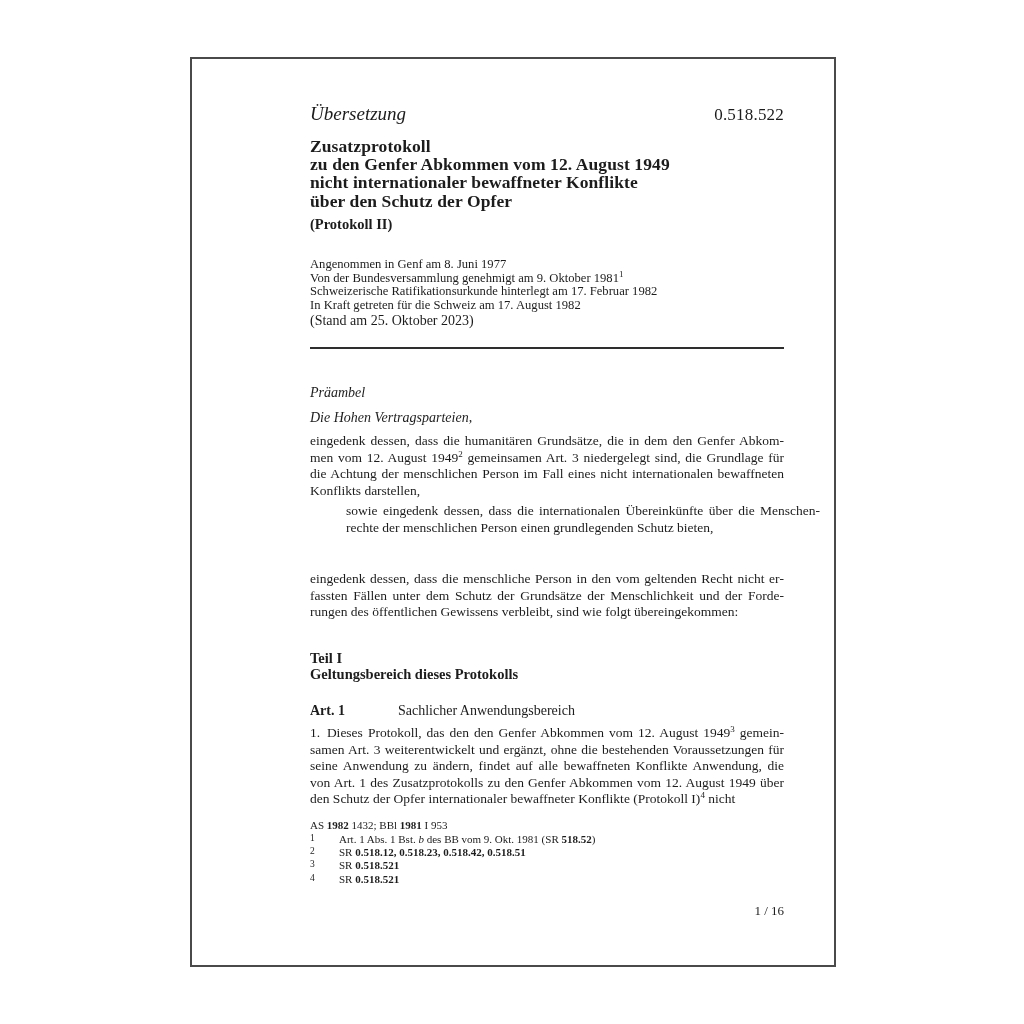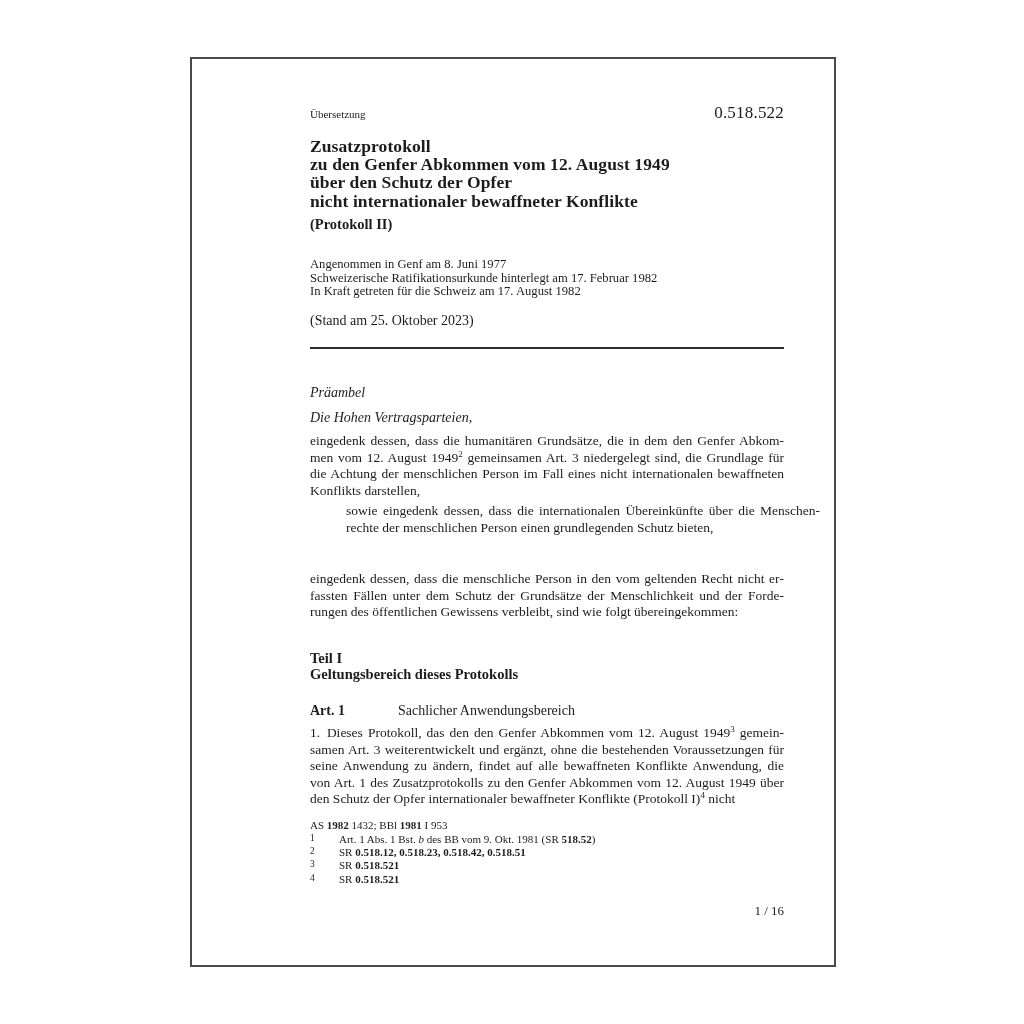--- a/index.html
+++ b/index.html
@@ -21,21 +21,21 @@
     position: absolute;
     left: 118px; top: 0;
     width: 474px; height: 100%;
   }
   .abs { position: absolute; left: 0; width: 100%; }
 
   .header-row {
     top: 44px;
     display: flex; justify-content: space-between; align-items: baseline;
   }
-  .translation-label { font-size: 11px; }
+  .translation-label { font-style: italic; font-size: 19px; }
   .doc-number { font-weight: normal; font-size: 17px; letter-spacing: 0.2px; }
 
   .title {
     top: 78px;
     font-weight: bold; font-size: 17.5px; line-height: 18.2px;
     letter-spacing: 0.1px;
     font-family: Liberation Serif, serif;
   }
   .subtitle { top: 157px; font-weight: bold; font-size: 14.5px; }
 
@@ -84,28 +84,29 @@
   <div class="content">
 
     <div class="abs header-row">
       <span class="translation-label">Übersetzung</span>
       <span class="doc-number">0.518.522</span>
     </div>
 
     <div class="abs title">
       <div>Zusatzprotokoll</div>
       <div>zu den Genfer Abkommen vom 12. August 1949</div>
+      <div>nicht internationaler bewaffneter Konflikte</div>
       <div>über den Schutz der Opfer</div>
-      <div>nicht internationaler bewaffneter Konflikte</div>
     </div>
 
     <div class="abs subtitle">(Protokoll II)</div>
 
     <div class="abs dates">
       <div>Angenommen in Genf am 8. Juni 1977</div>
+      <div><span>Von der Bundesversammlung genehmigt am 9. Oktober 1981</span><sup>1</sup></div>
       <div>Schweizerische Ratifikationsurkunde hinterlegt am 17. Februar 1982</div>
       <div>In Kraft getreten für die Schweiz am 17. August 1982</div>
     </div>
 
     <div class="abs status-line">(Stand am 25. Oktober 2023)</div>
 
     <hr class="abs rule">
 
     <div class="abs preamble-heading">Präambel</div>
     <div class="abs parties-line">Die Hohen Vertragsparteien,</div>

